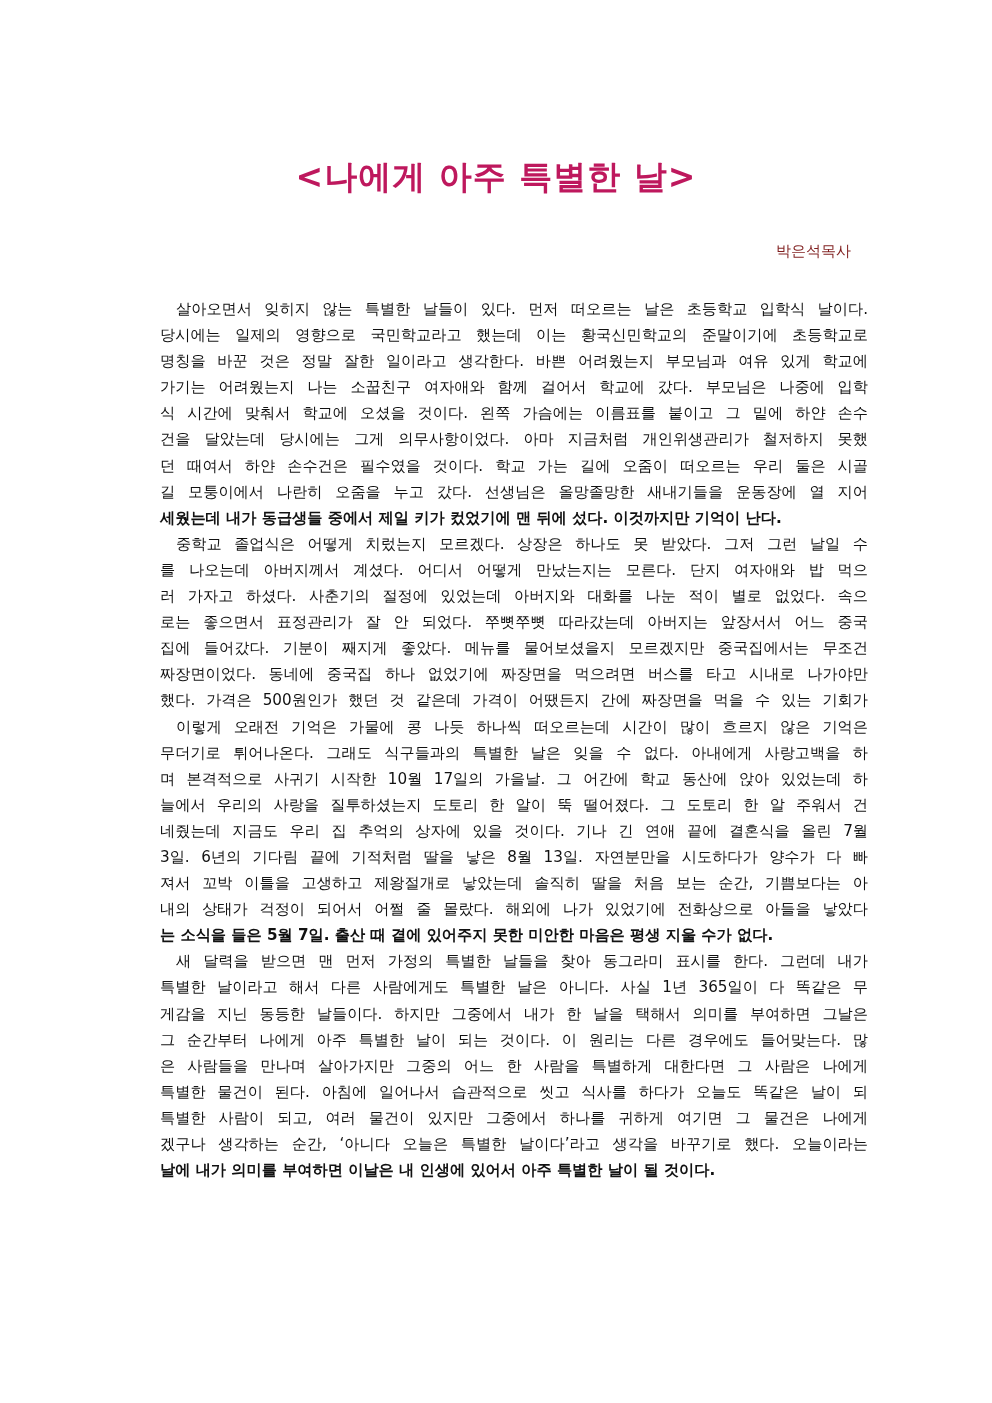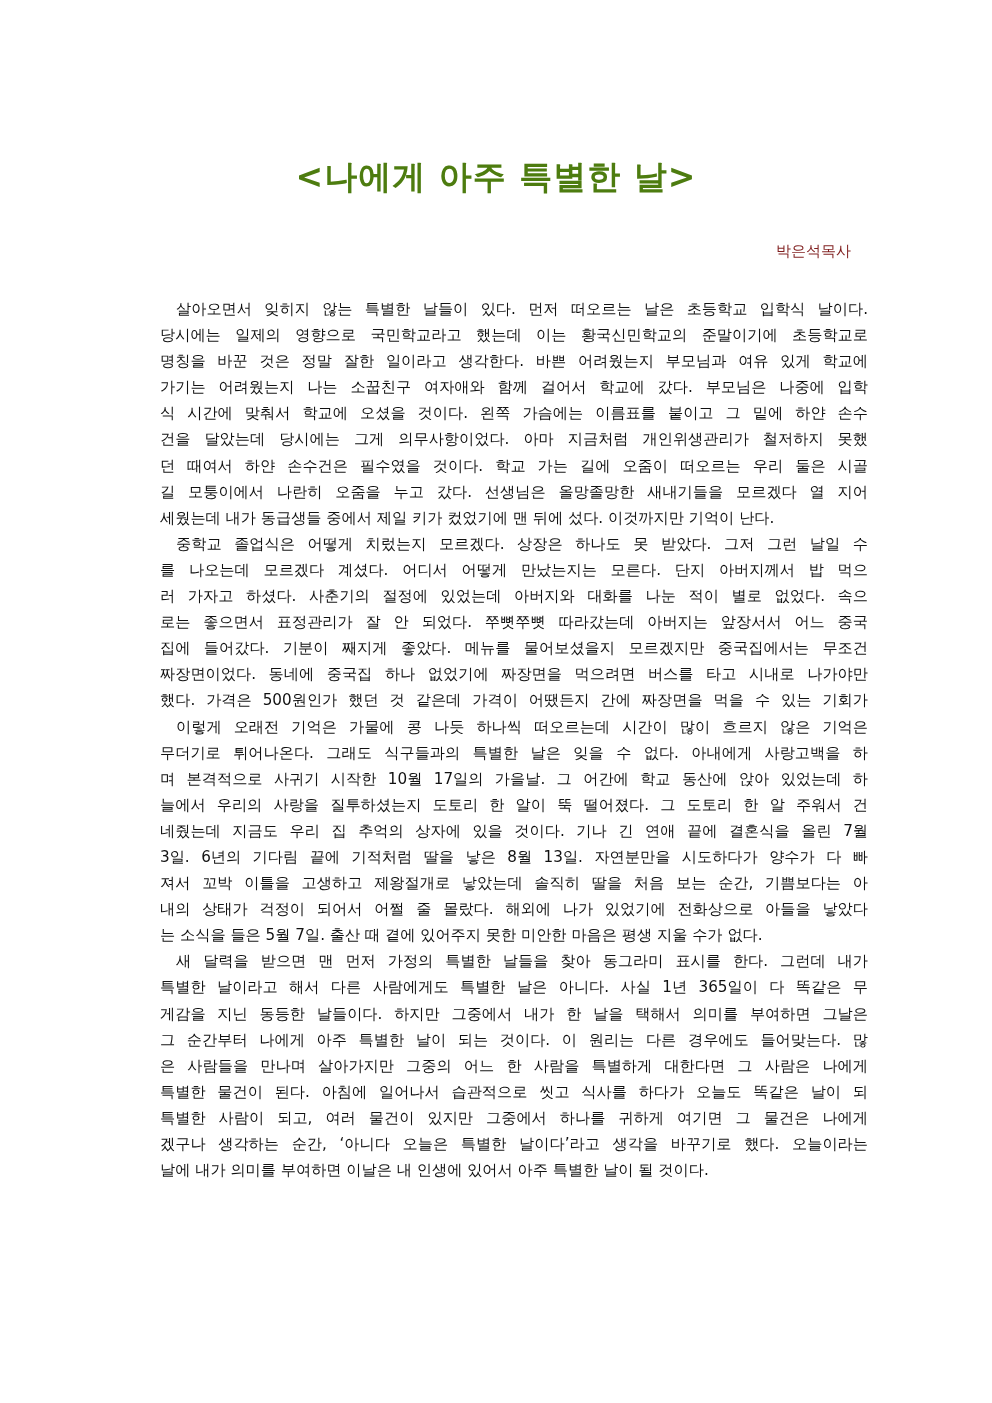--- a/index.html
+++ b/index.html
@@ -1,48 +1,48 @@
 <!DOCTYPE html>
 <html><head>
 <meta charset="utf-8">
 <style>
   html, body { margin: 0; padding: 0; background: #ffffff; }
   body { width: 992px; height: 1403px; position: relative; overflow: hidden; font-family: "DejaVu Sans", sans-serif; color: #111; }
   .page { position: absolute; left: 0; top: 0; width: 992px; height: 1403px; background: #fff; }
-  .title { position: absolute; left: 0; width: 992px; top: 155px; text-align: center; font-size: 33px; font-weight: bold; letter-spacing: 1px; color: #4d7c0f; }
+  .title { position: absolute; left: 0; width: 992px; top: 155px; text-align: center; font-size: 33px; font-weight: bold; letter-spacing: 1px; color: #be185d; }
   .author { position: absolute; right: 141px; top: 242px; font-size: 15px; color: #7f1d1d; }
   .body { position: absolute; left: 160px; top: 296px; width: 708px; }
   .line { height: 26.1px; line-height: 26.1px; font-size: 15.2px; white-space: nowrap; text-align: justify; text-align-last: justify; letter-spacing: 0px; }
   .line.indent { padding-left: 16px; }
-  .line.last { text-align-last: left; }
+  .line.last { text-align-last: left; font-weight: bold; }
 </style>
 </head>
 <body>
 
 <div class="page">
   <div class="title">&lt;나에게 아주 특별한 날&gt;</div>
   <div class="author">박은석목사</div>
 
   <div class="body">
 
     <div>
       <div class="line indent">살아오면서 잊히지 않는 특별한 날들이 있다. 먼저 떠오르는 날은 초등학교 입학식 날이다.</div>
       <div class="line">당시에는 일제의 영향으로 국민학교라고 했는데 이는 황국신민학교의 준말이기에 초등학교로</div>
       <div class="line">명칭을 바꾼 것은 정말 잘한 일이라고 생각한다. 바쁜 어려웠는지 부모님과 여유 있게 학교에</div>
       <div class="line">가기는 어려웠는지 나는 소꿉친구 여자애와 함께 걸어서 학교에 갔다. 부모님은 나중에 입학</div>
       <div class="line">식 시간에 맞춰서 학교에 오셨을 것이다. 왼쪽 가슴에는 이름표를 붙이고 그 밑에 하얀 손수</div>
       <div class="line">건을 달았는데 당시에는 그게 의무사항이었다. 아마 지금처럼 개인위생관리가 철저하지 못했</div>
       <div class="line">던 때여서 하얀 손수건은 필수였을 것이다. 학교 가는 길에 오줌이 떠오르는 우리 둘은 시골</div>
-      <div class="line">길 모퉁이에서 나란히 오줌을 누고 갔다. 선생님은 올망졸망한 새내기들을 모르겠다 열 지어</div>
+      <div class="line">길 모퉁이에서 나란히 오줌을 누고 갔다. 선생님은 올망졸망한 새내기들을 운동장에 열 지어</div>
       <div class="line last">세웠는데 내가 동급생들 중에서 제일 키가 컸었기에 맨 뒤에 섰다. 이것까지만 기억이 난다.</div>
     </div>
 
     <div>
       <div class="line indent">중학교 졸업식은 어떻게 치렀는지 모르겠다. 상장은 하나도 못 받았다. 그저 그런 날일 수</div>
-      <div class="line">를 나오는데 모르겠다 계셨다. 어디서 어떻게 만났는지는 모른다. 단지 아버지께서 밥 먹으</div>
+      <div class="line">를 나오는데 아버지께서 계셨다. 어디서 어떻게 만났는지는 모른다. 단지 여자애와 밥 먹으</div>
       <div class="line">러 가자고 하셨다. 사춘기의 절정에 있었는데 아버지와 대화를 나눈 적이 별로 없었다. 속으</div>
       <div class="line">로는 좋으면서 표정관리가 잘 안 되었다. 쭈뼛쭈뼛 따라갔는데 아버지는 앞장서서 어느 중국</div>
       <div class="line">집에 들어갔다. 기분이 째지게 좋았다. 메뉴를 물어보셨을지 모르겠지만 중국집에서는 무조건</div>
       <div class="line">짜장면이었다. 동네에 중국집 하나 없었기에 짜장면을 먹으려면 버스를 타고 시내로 나가야만</div>
       <div class="line">했다. 가격은 500원인가 했던 것 같은데 가격이 어땠든지 간에 짜장면을 먹을 수 있는 기회가</div>
     </div>
 
     <div>
       <div class="line indent">이렇게 오래전 기억은 가물에 콩 나듯 하나씩 떠오르는데 시간이 많이 흐르지 않은 기억은</div>
       <div class="line">무더기로 튀어나온다. 그래도 식구들과의 특별한 날은 잊을 수 없다. 아내에게 사랑고백을 하</div>

